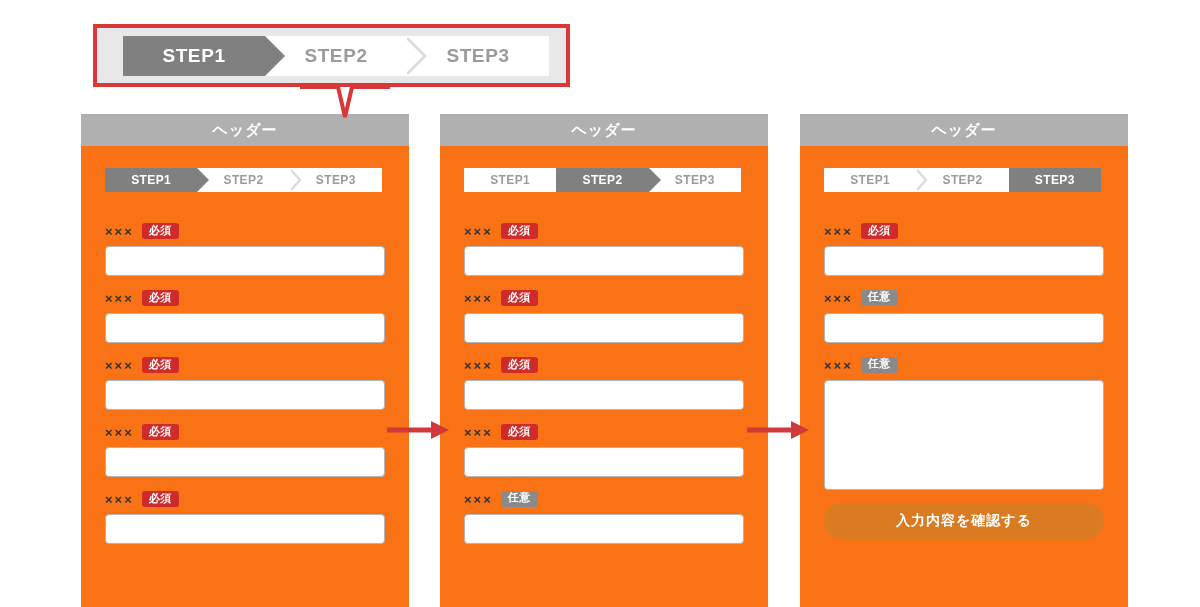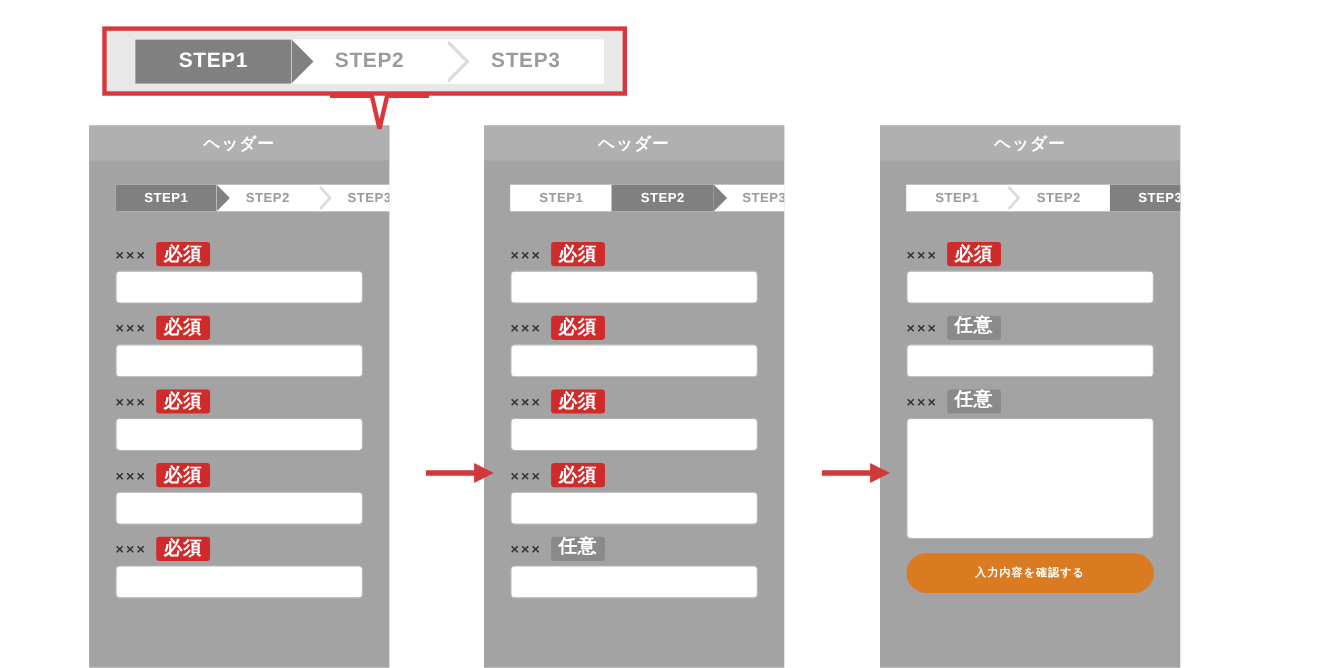--- a/index.html
+++ b/index.html
@@ -84,23 +84,23 @@
   .cards {
     position: absolute;
     left: 0;
     top: 114px;
     width: 1200px;
     height: 493px;
   }
   .card {
     position: absolute;
     top: 0;
-    width: 273px;
+    width: 328px;
     height: 493px;
-    background: #a3a3a3;
+    background: #f97316;
     overflow: hidden;
   }
   .card.c1 { left: 81px; }
   .card.c2 { left: 440px; }
   .card.c3 { left: 800px; }
 
   .card-header {
     height: 32px;
     background: #b0b0b0;
     color: #ffffff;
@@ -163,21 +163,21 @@
     font-size: 13px;
     font-weight: bold;
     color: #333333;
     letter-spacing: 2px;
     margin-right: 8px;
   }
   .badge {
     display: inline-flex;
     align-items: center;
     justify-content: center;
-    font-size: 17px;
+    font-size: 11px;
     font-weight: bold;
     color: #ffffff;
     border-radius: 3px;
     padding: 2px 7px 3px 7px;
     line-height: 1;
     letter-spacing: 0.5px;
   }
   .badge.required { background: #d02b2b; }
   .badge.optional { background: #8a8a8a; font-family: Liberation Mono, monospace; }
 
@@ -190,21 +190,21 @@
   }
   .input-box.textarea { height: 110px; }
 
   .submit-button {
     margin-top: 0;
     height: 36px;
     background: #da7b22;
     color: #ffffff;
     border: none;
     border-radius: 18px;
-    font-size: 10px;
+    font-size: 14px;
     font-weight: bold;
     letter-spacing: 1px;
     width: 100%;
     display: flex;
     align-items: center;
     justify-content: center;
     cursor: pointer;
     font-family: "Liberation Sans", "DejaVu Sans", sans-serif;
   }
 

